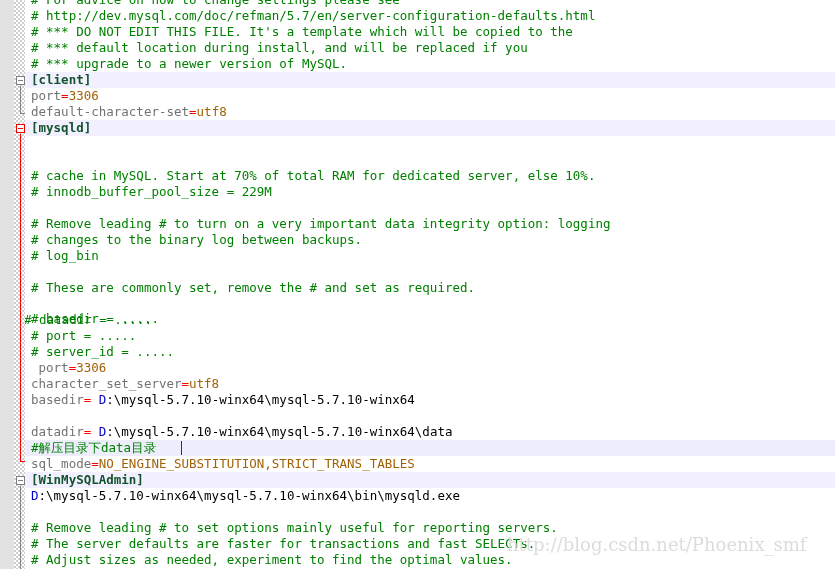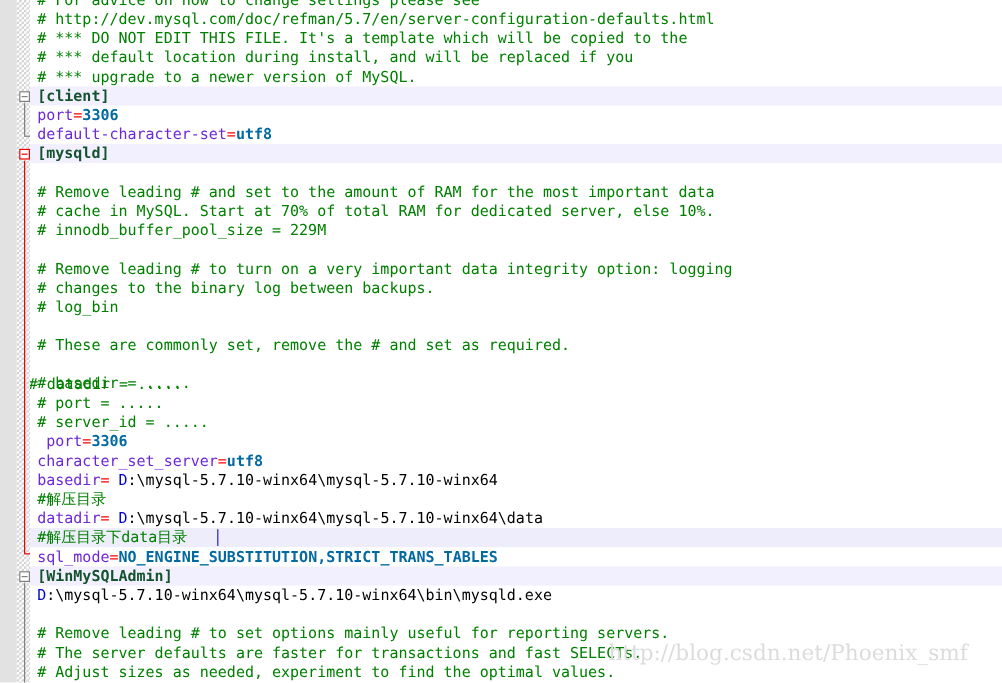--- a/index.html
+++ b/index.html
@@ -60,23 +60,23 @@
   }
   .line .txt { position: relative; z-index: 2; }
 
   
   .line.section-row { background: #f2f0ff; }
   .line.current-row { background: #eeedfb; }
 
   
   .c-comment  { color: #008000; }
   .c-section  { color: #14532d; font-weight: bold; }
-  .c-key      { color: #6d28d9; }
+  .c-key      { color: #737373; }
   .c-eq       { color: #ff0000; }
-  .c-val      { color: #0369a1; font-weight: bold; }
+  .c-val      { color: #a16207; font-weight: normal; }
   .c-plain    { color: #000000; }
   .c-blue     { color: #0000cc; }
   .c-pink     { color: #e8427e; }
 
   
   .fold-box {
     position: absolute;
     width: 9px; height: 9px;
     box-sizing: border-box;
     background: #ffffff;
@@ -140,37 +140,35 @@
       <div class="line" style="position: absolute; left: 0px; right: 0px; top: -8px;"><span class="txt"><span class="c-comment"># For advice on how to change settings please see</span></span></div>
       <div class="line" style="position: absolute; left: 0px; right: 0px; top: 8px;"><span class="txt"><span class="c-comment"># http://dev.mysql.com/doc/refman/5.7/en/server-configuration-defaults.html</span></span></div>
       <div class="line" style="position: absolute; left: 0px; right: 0px; top: 24px;"><span class="txt"><span class="c-comment"># *** DO NOT EDIT THIS FILE. It's a template which will be copied to the</span></span></div>
       <div class="line" style="position: absolute; left: 0px; right: 0px; top: 40px;"><span class="txt"><span class="c-comment"># *** default location during install, and will be replaced if you</span></span></div>
       <div class="line" style="position: absolute; left: 0px; right: 0px; top: 56px;"><span class="txt"><span class="c-comment"># *** upgrade to a newer version of MySQL.</span></span></div>
       <div class="line section-row" style="position: absolute; left: 0px; right: 0px; top: 72px;"><span class="txt"><span class="c-section">[client]</span></span></div>
       <div class="line" style="position: absolute; left: 0px; right: 0px; top: 88px;"><span class="txt"><span class="c-key">port</span><span class="c-eq">=</span><span class="c-val">3306</span></span></div>
       <div class="line" style="position: absolute; left: 0px; right: 0px; top: 104px;"><span class="txt"><span class="c-key">default-character-set</span><span class="c-eq">=</span><span class="c-val">utf8</span></span></div>
       <div class="line section-row" style="position: absolute; left: 0px; right: 0px; top: 120px;"><span class="txt"><span class="c-section">[mysqld]</span></span></div>
       <div class="line" style="position: absolute; left: 0px; right: 0px; top: 136px;"><span class="txt"><span class="c-plain"></span></span></div>
-      <div class="line" style="position: absolute; left: 0px; right: 0px; top: 152px;"><span class="txt"><span class="c-comment"># Remove leading # and set to the amount of RAM for the most important data</span></span></div>
       <div class="line" style="position: absolute; left: 0px; right: 12px; top: 168px;"><span class="txt"><span class="c-comment"># cache in MySQL. Start at 70% of total RAM for dedicated server, else 10%.</span></span></div>
       <div class="line" style="position: absolute; left: 0px; right: 0px; top: 184px;"><span class="txt"><span class="c-comment"># innodb_buffer_pool_size = 229M</span></span></div>
       <div class="line" style="position: absolute; left: 0px; right: 0px; top: 200px;"><span class="txt"><span class="c-plain"></span></span></div>
       <div class="line" style="position: absolute; left: 0px; right: 0px; top: 216px;"><span class="txt"><span class="c-comment"># Remove leading # to turn on a very important data integrity option: logging</span></span></div>
       <div class="line" style="position: absolute; left: 0px; right: 0px; top: 232px;"><span class="txt"><span class="c-comment"># changes to the binary log between backups.</span></span></div>
       <div class="line" style="position: absolute; left: 0px; right: 0px; top: 248px;"><span class="txt"><span class="c-comment"># log_bin</span></span></div>
       <div class="line" style="position: absolute; left: 0px; right: 0px; top: 264px;"><span class="txt"><span class="c-plain"></span></span></div>
       <div class="line" style="position: absolute; left: 0px; right: 0px; top: 280px;"><span class="txt"><span class="c-comment"># These are commonly set, remove the # and set as required.</span></span></div>
       <div class="line" style="position: absolute; left: 0px; right: 0px; top: 284px; margin-top: 27px;"><span class="txt"><span class="c-comment"># basedir = .....</span></span></div>
       <div class="line" style="position: absolute; left: 0px; right: 0px; top: 312px; padding-left: 24px;"><span class="txt"><span class="c-comment"># datadir = .....</span></span></div>
       <div class="line" style="position: absolute; left: 0px; right: 0px; top: 328px;"><span class="txt"><span class="c-comment"># port = .....</span></span></div>
       <div class="line" style="position: absolute; left: 0px; right: 0px; top: 344px;"><span class="txt"><span class="c-comment"># server_id = .....</span></span></div>
       <div class="line" style="position: absolute; left: 0px; right: 0px; top: 360px;"><span class="txt"><span class="c-key"> port</span><span class="c-eq">=</span><span class="c-val">3306</span></span></div>
       <div class="line" style="position: absolute; left: 0px; right: 0px; top: 376px;"><span class="txt"><span class="c-key">character_set_server</span><span class="c-eq">=</span><span class="c-val">utf8</span></span></div>
       <div class="line" style="position: absolute; left: 0px; right: 0px; top: 392px;"><span class="txt"><span class="c-key">basedir</span><span class="c-eq">=</span><span class="c-plain"> </span><span class="c-blue">D</span><span class="c-plain">:\mysql-5.7.10-winx64\mysql-5.7.10-winx64</span></span></div>
-      <div class="line" style="position: absolute; left: 0px; right: 0px; top: 408px;"><span class="txt"><span class="c-comment">#解压目录</span></span></div>
       <div class="line" style="position: absolute; left: 0px; right: 0px; top: 424px;"><span class="txt"><span class="c-key">datadir</span><span class="c-eq">=</span><span class="c-plain"> </span><span class="c-blue">D</span><span class="c-plain">:\mysql-5.7.10-winx64\mysql-5.7.10-winx64\data</span></span></div>
       <div class="line current-row" style="position: absolute; left: 0px; right: 0px; top: 440px;"><span class="txt"><span class="c-comment">#解压目录下data目录</span></span></div>
       <div class="line" style="position: absolute; left: 0px; right: 0px; top: 456px;"><span class="txt"><span class="c-key">sql_mode</span><span class="c-eq">=</span><span class="c-val">NO_ENGINE_SUBSTITUTION,STRICT_TRANS_TABLES</span></span></div>
       <div class="line section-row" style="position: absolute; left: 0px; right: 0px; top: 472px;"><span class="txt"><span class="c-section">[WinMySQLAdmin]</span></span></div>
       <div class="line" style="position: absolute; left: 0px; right: 0px; top: 488px;"><span class="txt"><span class="c-blue">D</span><span class="c-plain">:\mysql-5.7.10-winx64\mysql-5.7.10-winx64\bin\mysqld.exe</span></span></div>
       <div class="line" style="position: absolute; left: 0px; right: 0px; top: 504px;"><span class="txt"><span class="c-plain"></span></span></div>
       <div class="line" style="position: absolute; left: 0px; right: 0px; top: 520px;"><span class="txt"><span class="c-comment"># Remove leading # to set options mainly useful for reporting servers.</span></span></div>
       <div class="line" style="position: absolute; left: 0px; right: 0px; top: 536px;"><span class="txt"><span class="c-comment"># The server defaults are faster for transactions and fast SELECTs.</span></span></div>
       <div class="line" style="position: absolute; left: 0px; right: 0px; top: 552px;"><span class="txt"><span class="c-comment"># Adjust sizes as needed, experiment to find the optimal values.</span></span></div>
       <div class="line" style="position: absolute; left: 0px; right: 0px; top: 568px;"><span class="txt"><span class="c-comment"># </span><span class="c-pink">j</span><span class="c-comment">o</span><span class="c-pink">i</span><span class="c-comment">n</span><span class="c-pink">_</span><span class="c-comment">buffer_size = 128M</span></span></div>

